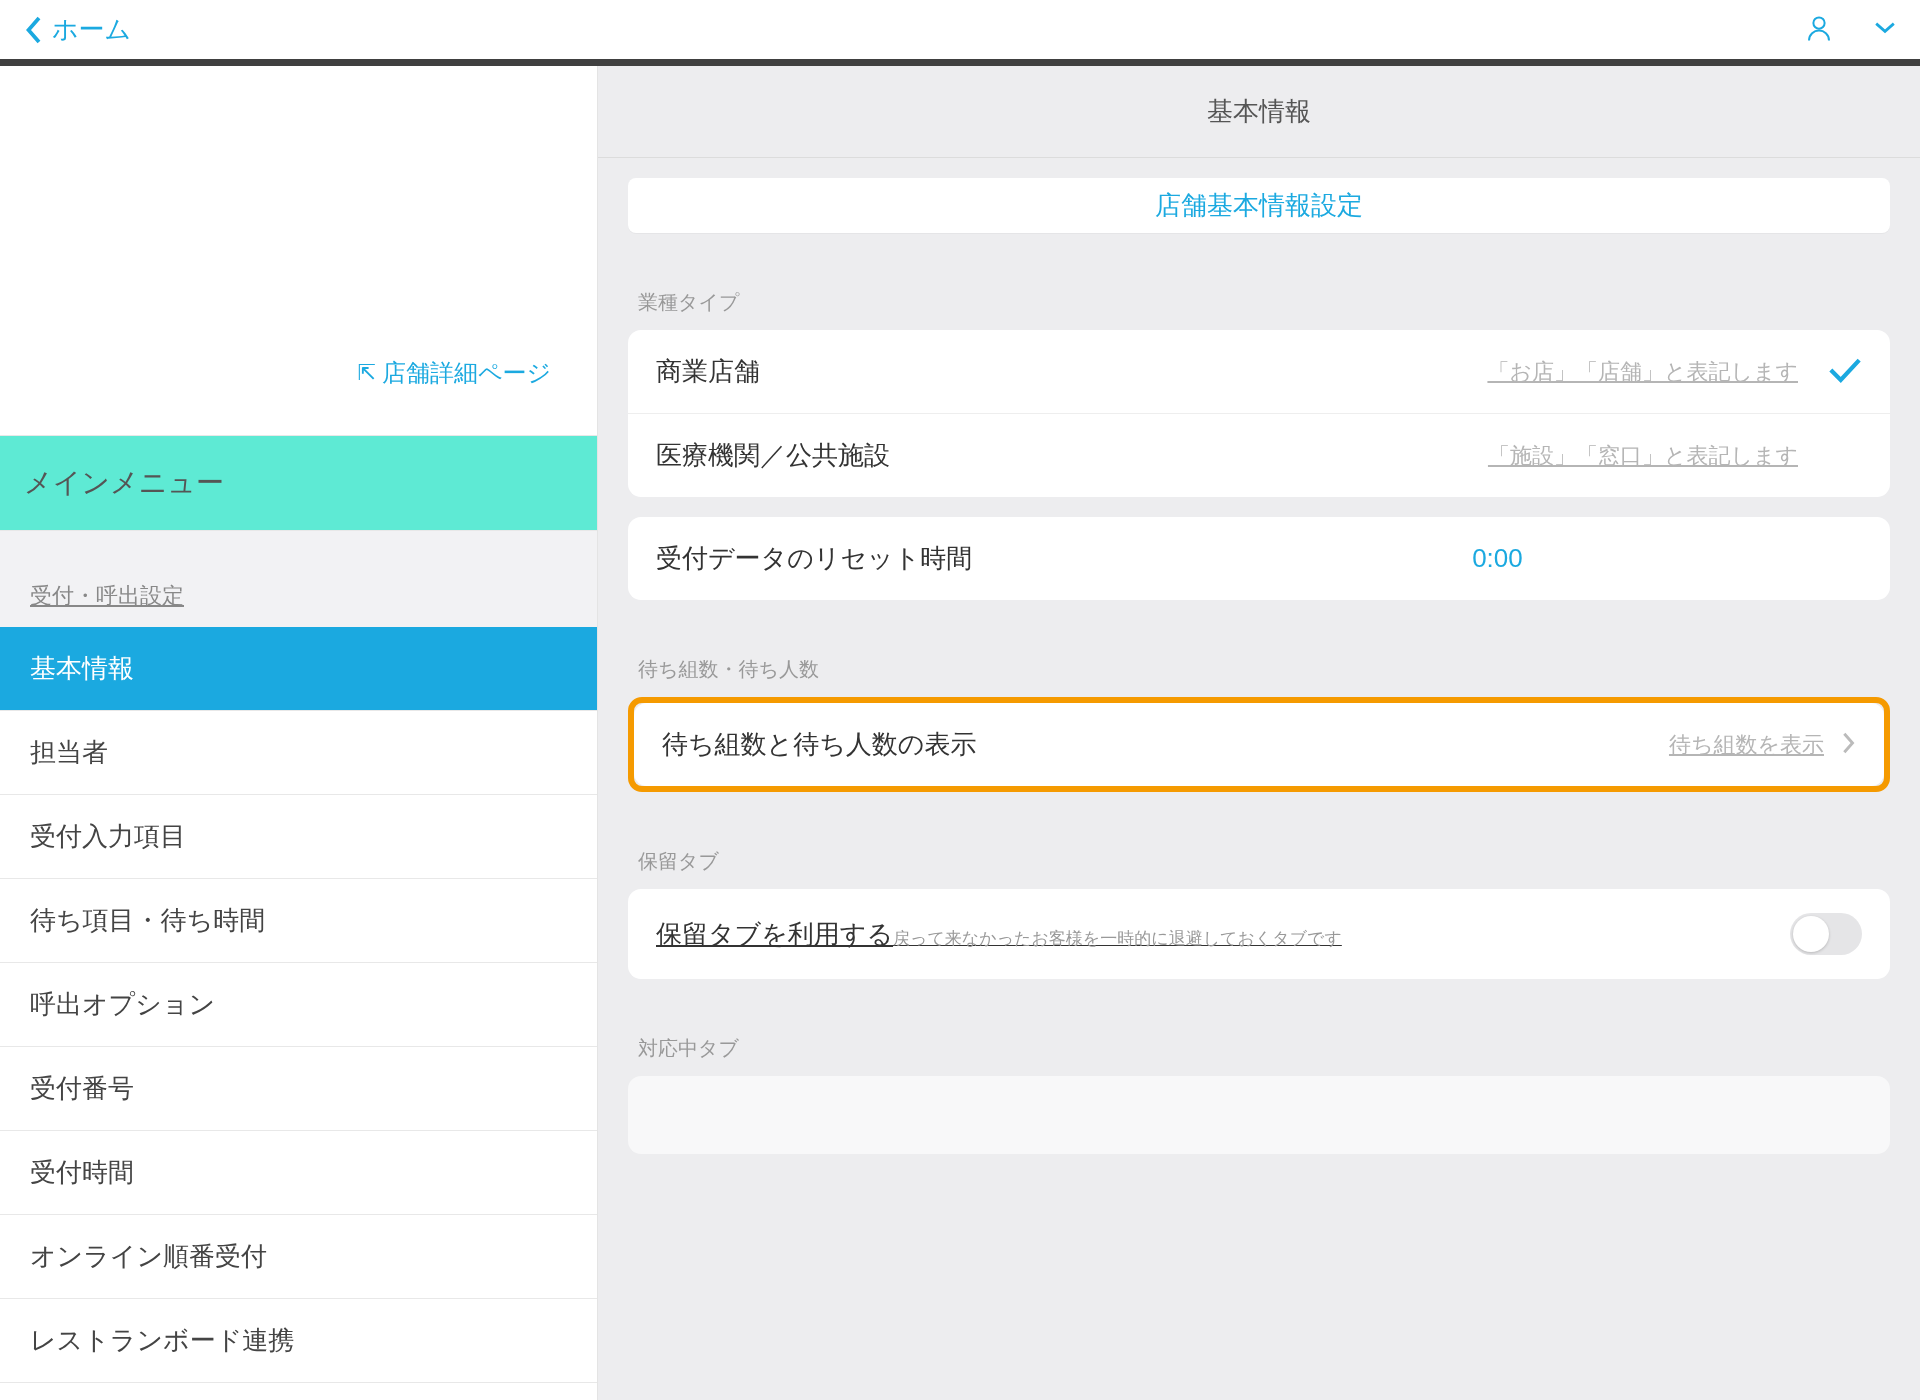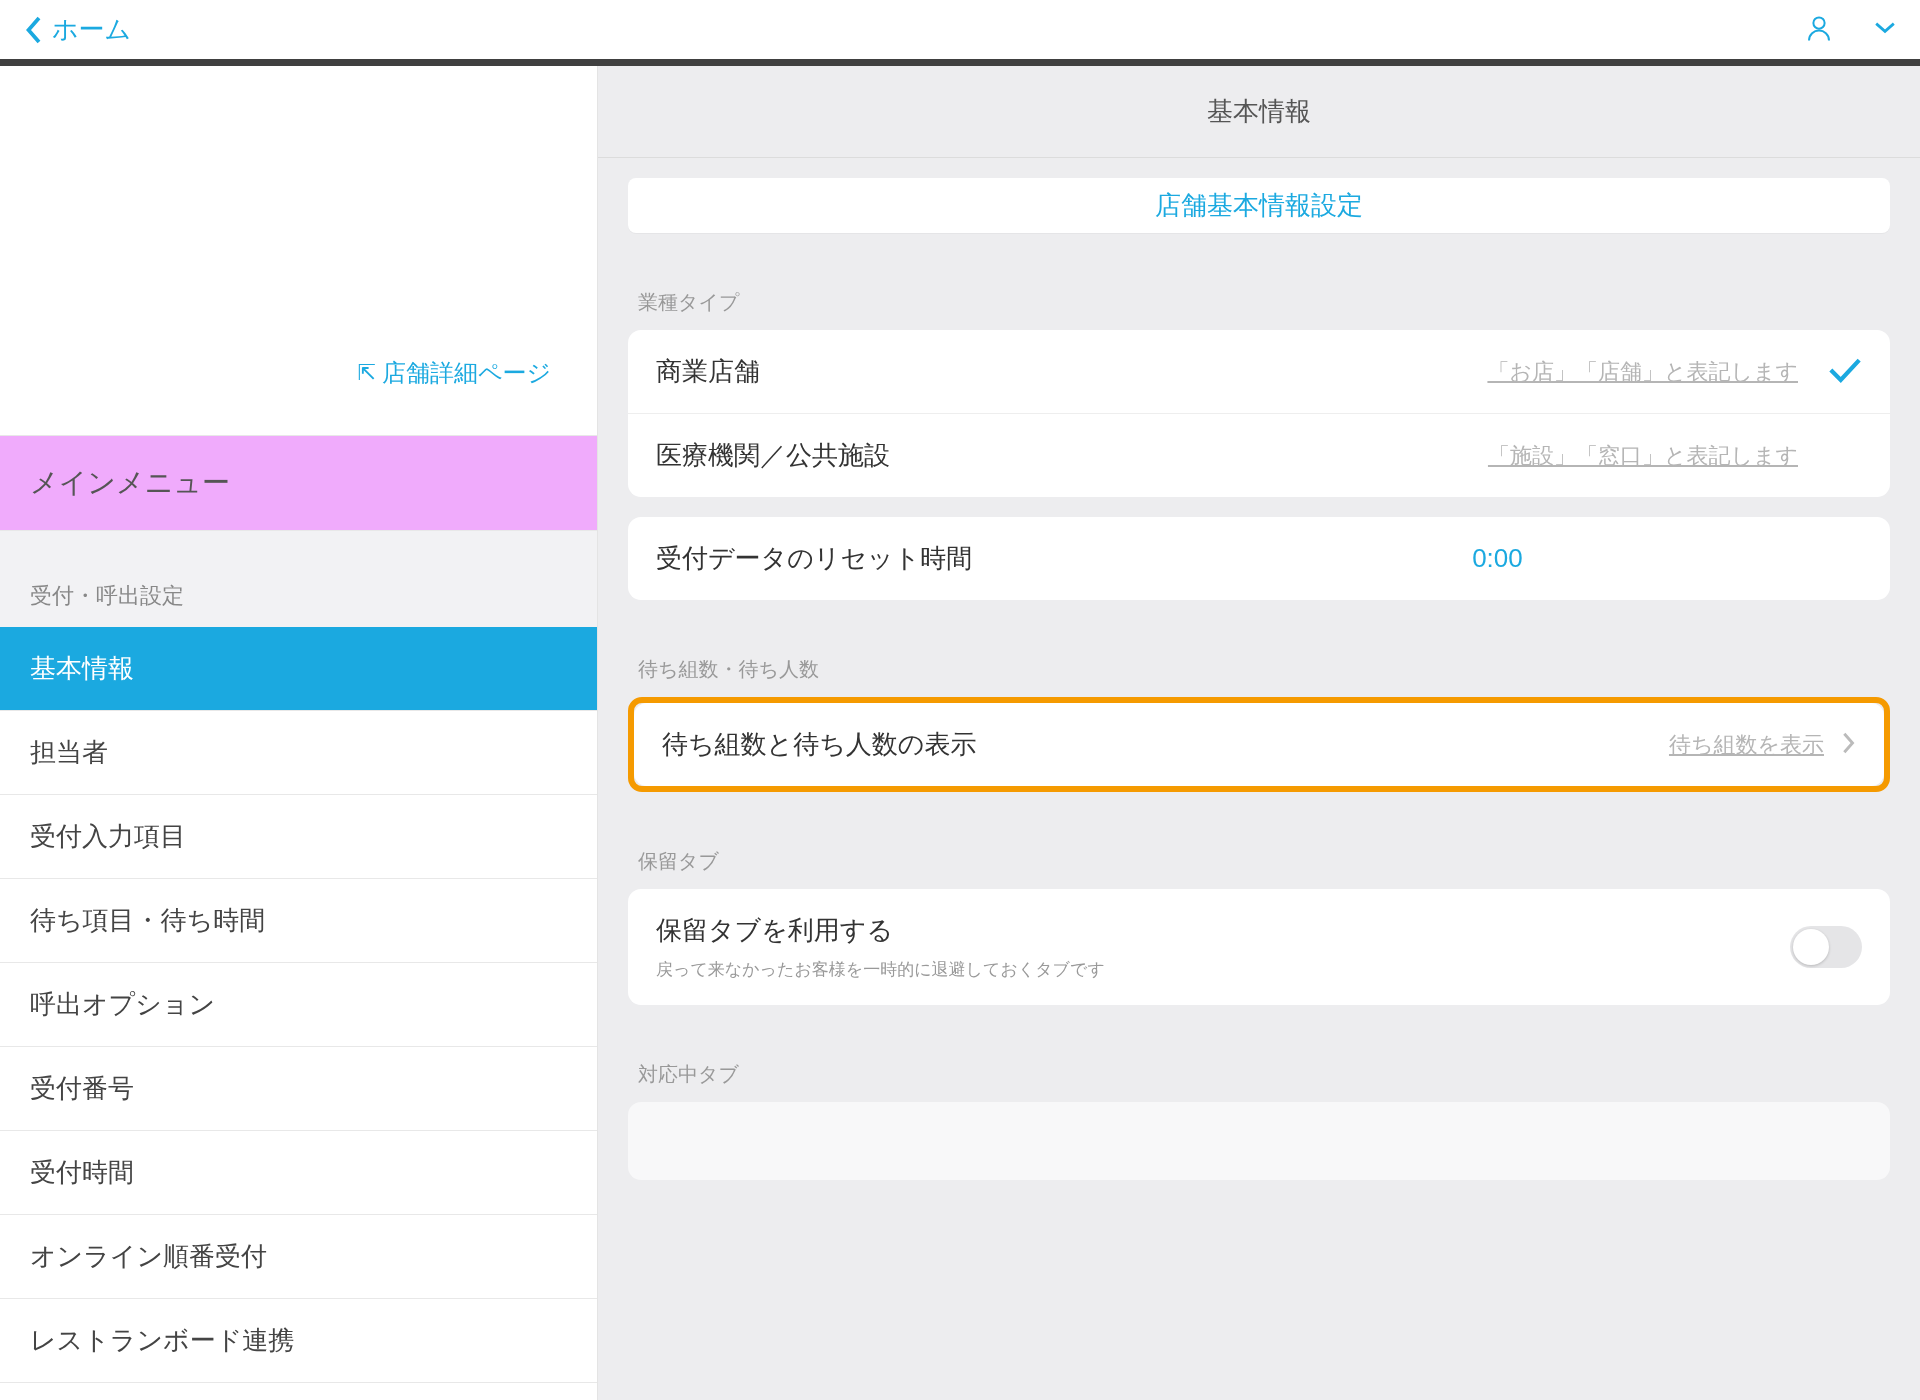--- a/index.html
+++ b/index.html
@@ -12,23 +12,23 @@
 .user-icon { color: #1ba9e0; margin-right: 40px; }
 .user-icon svg { width: 30px; height: 30px; }
 .chev-down svg { width: 22px; height: 14px; color: #1ba9e0; }
 
 .layout { display: flex; height: calc(100% - 66px); }
 .sidebar { width: 598px; background: #fff; border-right: 1px solid #e4e4e4; display: flex; flex-direction: column; }
 .sidebar-top { height: 370px; display: flex; align-items: flex-end; justify-content: flex-end; padding: 0 46px 46px 0; border-bottom: 1px solid #e8e8e8; }
 .store-link { color: #1ba9e0; font-size: 24px; display: flex; align-items: center; gap: 6px; }
 .ext-icon { font-size: 22px; }
 
-.main-menu { padding: 28px 30px; font-size: 28px; color: #555; border-bottom: 1px solid #e8e8e8; background:#f0abfc;}
+.main-menu { padding: 28px 24px; font-size: 28px; color: #555; border-bottom: 1px solid #e8e8e8; background:#5eead4;}
 .section-block { background:#f2f2f4; }
-.section-head { padding: 50px 30px 16px; font-size: 22px; color: #888; background:#f2f2f4;}
+.section-head { padding: 50px 30px 16px; font-size: 22px; color: #888; background:#f2f2f4;text-decoration:underline;}
 .nav-item { padding: 24px 30px; font-size: 26px; color: #444; background: #fff; border-bottom: 1px solid #e8e8e8; cursor: pointer; }
 .nav-item.active { background: #1ba9e0; color: #fff; }
 
 .content { flex: 1; background: #ededef; overflow-y: auto; }
 .content-title { text-align: center; font-size: 26px; color: #555; padding: 28px 0; border-bottom: 1px solid #dcdcdc; background:#ededef;}
 .content-inner { padding: 0 30px 60px; }
 
 .btn-row { background: #fff; border-radius: 8px; text-align: center; padding: 10px 0; font-size: 26px; color: #1ba9e0; margin-top: 20px; cursor: pointer; box-shadow: 0 1px 0 rgba(0,0,0,0.03); }
 .btn-row + .btn-row { margin-top: 14px; }
 
@@ -45,21 +45,21 @@
 .check { color: #1ba9e0; }
 .check svg { width: 34px; height: 26px; }
 .row-value { font-size: 26px; color: #1ba9e0; padding-right: 40px;}
 .row-chev svg { width: 14px; height: 24px; color: #bbb; }
 
 .highlighted { border: 6px solid #f59a00; border-radius: 14px; overflow: hidden; }
 
 .toggle { width: 72px; height: 42px; background: #e5e5e7; border-radius: 21px; position: relative; }
 .toggle::after { content:""; position:absolute; width:36px; height:36px; background:#fff; border-radius:50%; top:3px; left:3px; box-shadow:0 1px 3px rgba(0,0,0,0.2); }
 
-.col-stack { display: flex; flex-direction: column; }
+.col-stack { display: flex; flex-direction: row; text-decoration: underline; }
 </style>
 </head>
 <body>
 
 <div class="topbar">
   <div class="back">
     <svg viewBox="0 0 12 20" fill="none" stroke="currentColor" stroke-width="2.5">
         <path d="M10 2 L3 10 L10 18"></path>
       </svg>
     <span>ホーム</span>

